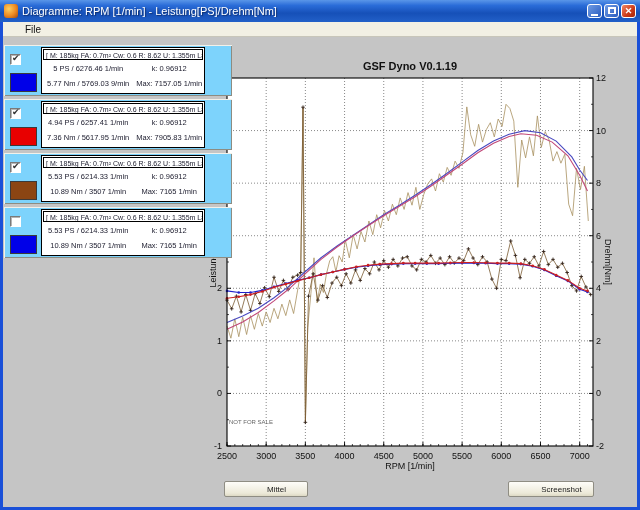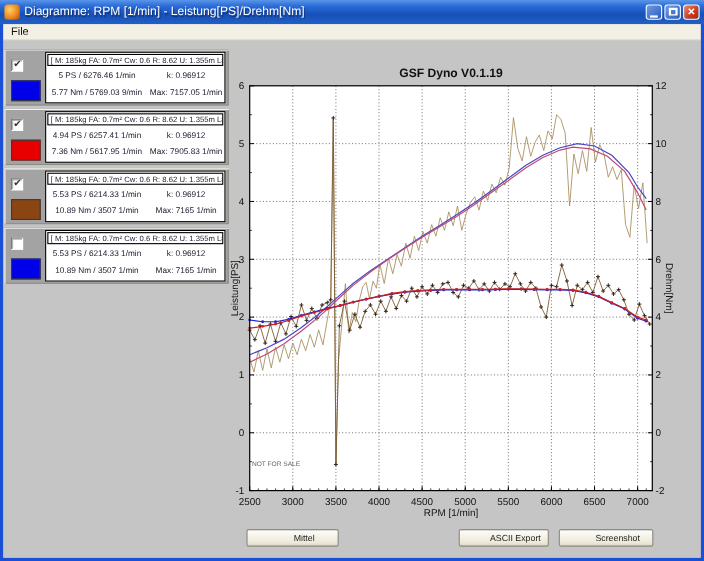--- a/index.html
+++ b/index.html
@@ -9,26 +9,26 @@
   .titlebar { height:22px; margin:0 -3px; background:linear-gradient(180deg,#5a96e8 0%,#2a6cd8 25%,#1650b8 60%,#2260c8 100%); display:flex; align-items:center; padding:0 4px; }
   .app-icon { width:14px; height:14px; border-radius:3px; background:radial-gradient(circle at 35% 35%, #ffd060, #ee8820 55%, #a04810); margin-right:4px; flex:none; }
   .title-text { color:#fff; font-size:11px; font-weight:normal; text-shadow:1px 1px 1px #103070; white-space:nowrap; overflow:hidden; flex:1; }
   .winbtns { display:flex; gap:2px; }
   .wbtn { width:15px; height:14px; border:1px solid #fff; border-radius:3px; font-size:9px; line-height:12px; text-align:center; color:#fff; font-weight:bold; }
   .wbtn.min { background:linear-gradient(135deg,#6f9ce4,#2a5cc0); }
   .wbtn.max { background:linear-gradient(135deg,#6f9ce4,#2a5cc0); }
   .wbtn.close { background:linear-gradient(135deg,#f08868,#cc3918 60%,#a82808); }
   .min-glyph { display:block; width:7px; height:2px; background:#fff; margin:9px auto 0; }
   .max-glyph { display:block; width:8px; height:7px; border:2px solid #fff; border-bottom-width:1px; margin:2px auto 0; }
-  .menubar { height:15px; background:#f2f0e4; border-bottom:1px solid #c8c6ba; display:flex; align-items:center; padding:0 7px; }
+  .menubar { height:15px; background:#f2f0e4; border-bottom:1px solid #c8c6ba; display:flex; align-items:center; padding:0 22px; }
   .menu-item { font-size:10px; color:#111; }
   .client { position:relative; width:634px; height:470px; background:#c5c5c5; }
   .chart-svg { position:absolute; left:0; top:0; width:634px; height:470px; pointer-events:none; }
 
-  .panel { position:absolute; left:1px; width:204px; height:51px; background:#a3a3a3;
+  .panel { position:absolute; left:1px; width:228px; height:51px; background:#7dd3fc;
            box-shadow: inset 1px 1px 0 #f2f1ea, inset -1px -1px 0 #8c8c82; padding-left: 46px; }
   .checkbox { position:absolute; left:6px; top:9px; width:11px; height:11px; background:#fff;
               border-top:1px solid #7a7a7a; border-left:1px solid #7a7a7a; border-right:1px solid #fff; border-bottom:1px solid #fff;
               box-shadow: inset 1px 1px 0 #b5b5b5; }
   .checkbox.checked::after { content:"\2714"; position:absolute; left:1px; top:-2px; font-size:9px; color:#333; }
   .swatch { position:absolute; left:6px; top:28px; width:27px; height:19px; border:1px solid #3a3a3a; }
   .infobox { position:absolute; left:37px; top:2px; width:164px; height:47px; background:#fff; border:1px solid #000; }
   .ibox-header { margin:1px; border:1px solid #000; height:11px; line-height:11px; font-size:7px; white-space:nowrap; overflow:hidden; color:#222233; padding-left:2px; }
   .ibox-grid { display:grid; grid-template-columns:57% 43%; }
   .ibox-grid span { font-size:7.5px; line-height:15px; text-align:center; color:#222233; white-space:nowrap; overflow:hidden; }
@@ -475,16 +475,15 @@
         <div class="ibox-grid">
           <span>5.53 PS / 6214.33 1/min</span>
           <span>k: 0.96912</span>
           <span>10.89 Nm / 3507 1/min</span>
           <span>Max: 7165 1/min</span>
         </div>
       </div>
     </div>
 
     <button class="xp-button" style="left:221px; top:444px; width:84px;">Mittel</button>
-    <button class="xp-button" style="left:414px; top:444px; width:82px;">ASCII Export</button>
     <button class="xp-button" style="left:505px; top:444px; width:86px;">Screenshot</button>
   </div>
 </div>
 
 </body></html>

